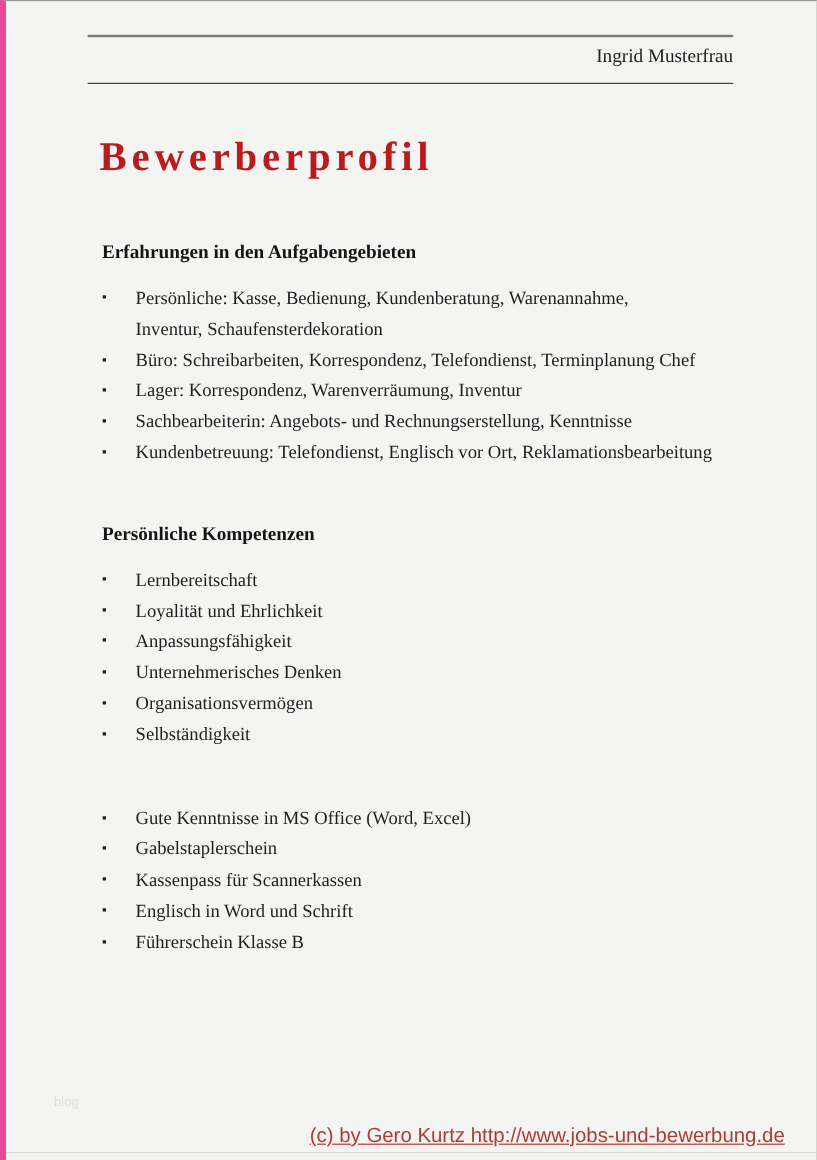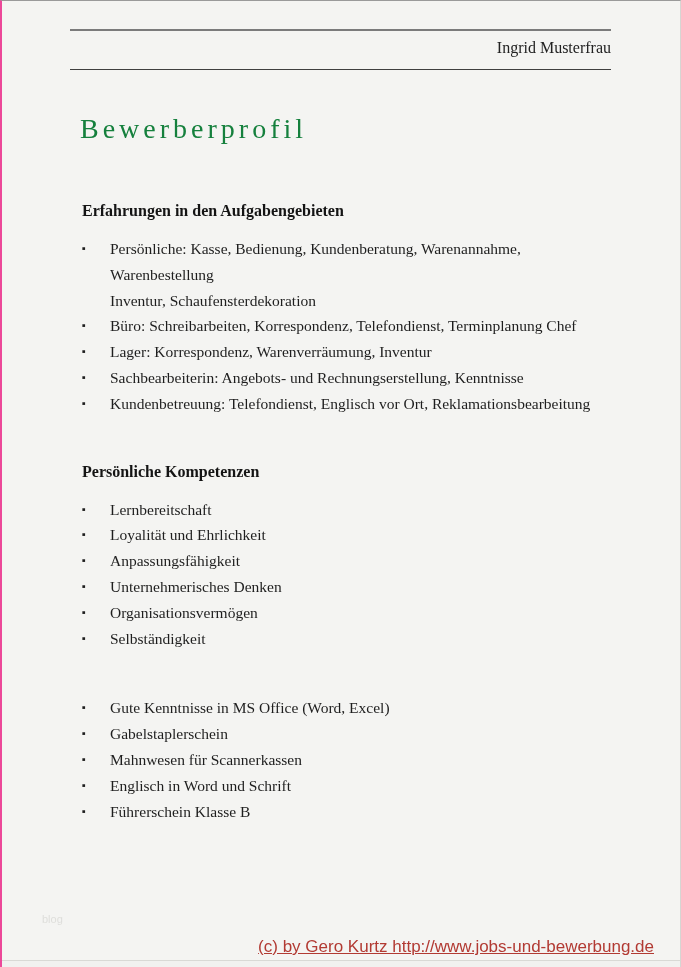--- a/index.html
+++ b/index.html
@@ -5,21 +5,21 @@
   html, body { margin: 0; padding: 0; }
   body { background: #e8e8e6; }
 
   .page {
     position: relative;
     width: 681px;
     height: 967px;
     margin: 0;
     background: #f4f4f2;
     border-top: 1px solid #9a9a9a;
-    border-left: 2px solid #ec4899;
+    border-left: 5px solid #ec4899;
     border-right: 1px solid #d6d6d2;
     box-sizing: border-box;
     overflow: hidden;
     font-family: "Liberation Serif", serif;
     color: #1e1e1e;
   }
 
   .rule { position: absolute; left: 68px; right: 69px; }
   .rule-top { top: 28px; height: 2px; background: #7b7b7b; }
   .rule-bottom { top: 68px; height: 1px; background: #3f3f3f; }
@@ -31,24 +31,24 @@
     font-size: 16px;
     color: #222;
     white-space: nowrap;
   }
 
   .title {
     position: absolute;
     left: 78px;
     top: 112px;
     margin: 0;
-    font-size: 28px;
-    font-weight: normal;
+    font-size: 34px;
+    font-weight: bold;
     letter-spacing: 4px;
-    color: #15803d;
+    color: #b91c1c;
   }
 
   .content {
     position: absolute;
     left: 80px;
     right: 40px;
     top: 199px;
   }
 
   .section { margin: 0 0 44px 0; }
@@ -122,21 +122,20 @@
 
   <h1 class="title">Bewerberprofil</h1>
 
   <div class="content">
       <div class="section">
         <div class="section-heading">Erfahrungen in den Aufgabengebieten</div>
         <div class="list-item">
           <span class="bullet">▪</span>
           <div class="item-text">
             <div>Persönliche: Kasse, Bedienung, Kundenberatung, Warenannahme,</div>
-            <div>Warenbestellung</div>
             <div>Inventur, Schaufensterdekoration</div>
           </div>
         </div>
         <div class="list-item">
           <span class="bullet">▪</span>
           <div class="item-text">
             <div>Büro: Schreibarbeiten, Korrespondenz, Telefondienst, Terminplanung Chef</div>
           </div>
         </div>
         <div class="list-item">
@@ -206,21 +205,21 @@
         </div>
         <div class="list-item">
           <span class="bullet">▪</span>
           <div class="item-text">
             <div>Gabelstaplerschein</div>
           </div>
         </div>
         <div class="list-item">
           <span class="bullet">▪</span>
           <div class="item-text">
-            <div>Mahnwesen für Scannerkassen</div>
+            <div>Kassenpass für Scannerkassen</div>
           </div>
         </div>
         <div class="list-item">
           <span class="bullet">▪</span>
           <div class="item-text">
             <div>Englisch in Word und Schrift</div>
           </div>
         </div>
         <div class="list-item">
           <span class="bullet">▪</span>

